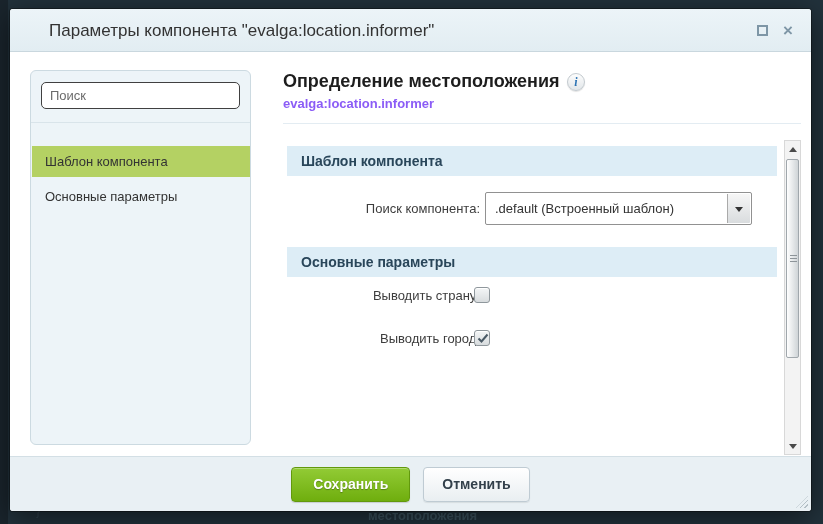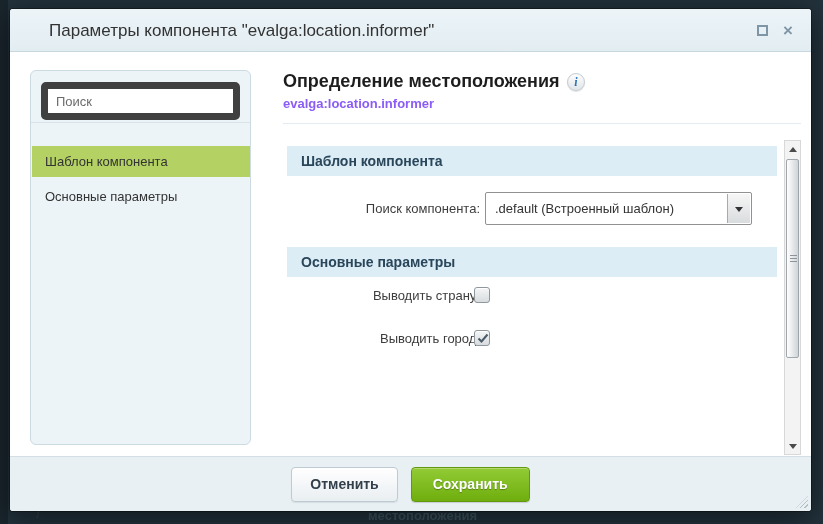--- a/index.html
+++ b/index.html
@@ -20,21 +20,21 @@
               border-bottom:1px solid #c9d7de; border-radius:3px 3px 0 0; }
   .title { position:absolute; left:23px; top:0; line-height:43px; font-size:17px; color:#333; white-space:nowrap;margin-left:16px; }
   .win-controls { position:absolute; right:18px; top:0; height:43px; display:flex; align-items:center; gap:15px; }
   .btn-maximize { width:11px; height:11px; border:2px solid #7e96a6; cursor:pointer; }
   .btn-close { font-size:17px; font-weight:bold; color:#7e96a6; line-height:11px; cursor:pointer; }
 
   
   .sidebar { position:absolute; left:20px; top:61px; width:221px; height:375px;
              background:#edf4f8; border:1px solid #ccdae1; border-radius:6px; }
   .search-input { position:absolute; left:10px; top:11px; width:199px; height:27px;
-                  border:7px solid #404040; border-radius:5px; background:#fff;
+                  border:1px solid #404040; border-radius:5px; background:#fff;
                   font-family:"Liberation Sans",sans-serif; font-size:13px; color:#444; padding:12px 8px; outline:none; }
   .search-input::placeholder { color:#6b6b6b; opacity:1; }
   .sidebar-divider { position:absolute; left:0; top:51px; width:100%; height:1px; background:#d9e4ea; }
   .side-item { position:absolute; left:1px; width:218px; height:31px; line-height:31px;
                padding-left:13px; font-size:13px; color:#333; cursor:pointer; }
   .side-item.selected { background:#b4d163; }
   .side-item-1 { top:75px; }
   .side-item-2 { top:110px; }
 
   
@@ -154,19 +154,19 @@
 
     <div class="scrollbar">
       <div class="sb-arrow up"></div>
       <div class="sb-thumb">
         <div class="sb-grip"></div>
       </div>
       <div class="sb-arrow down"></div>
     </div>
 
     <div class="footer">
+      <button class="btn btn-save">Сохранить</button>
       <button class="btn btn-cancel">Отменить</button>
-      <button class="btn btn-save">Сохранить</button>
     </div>
 
     <div class="resize-handle"></div>
   </div>
 </div>
 
 </body></html>

